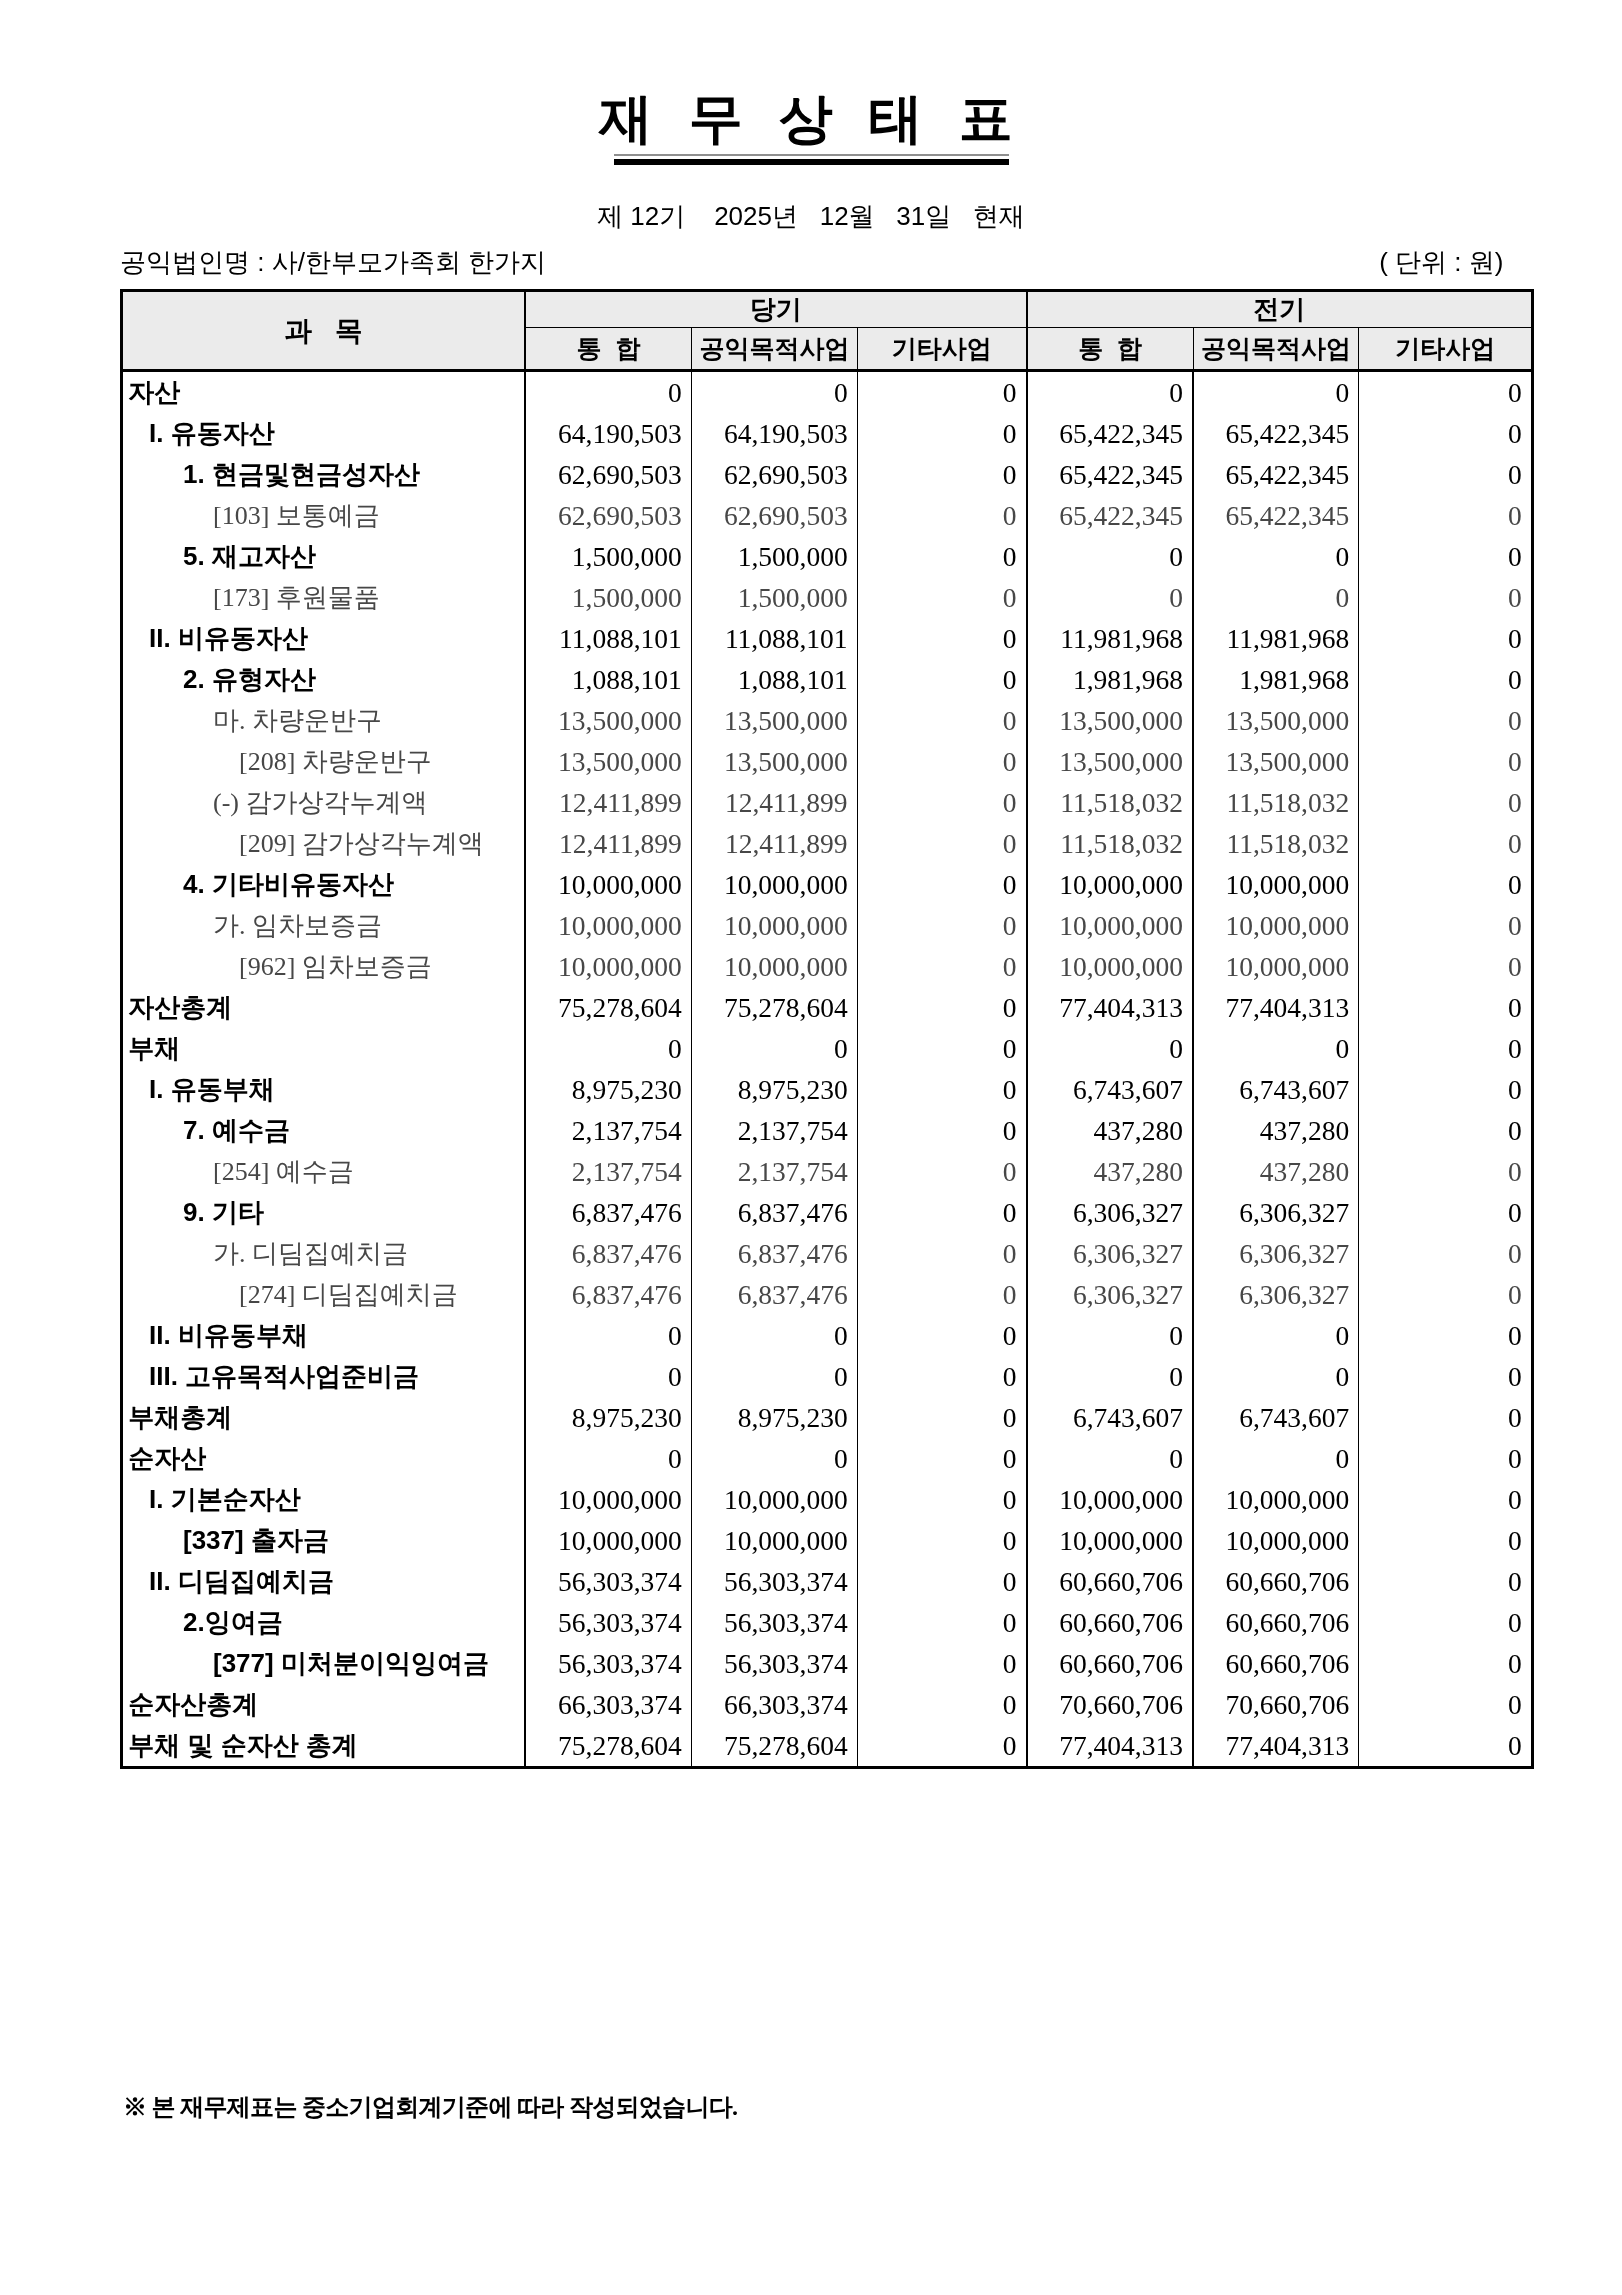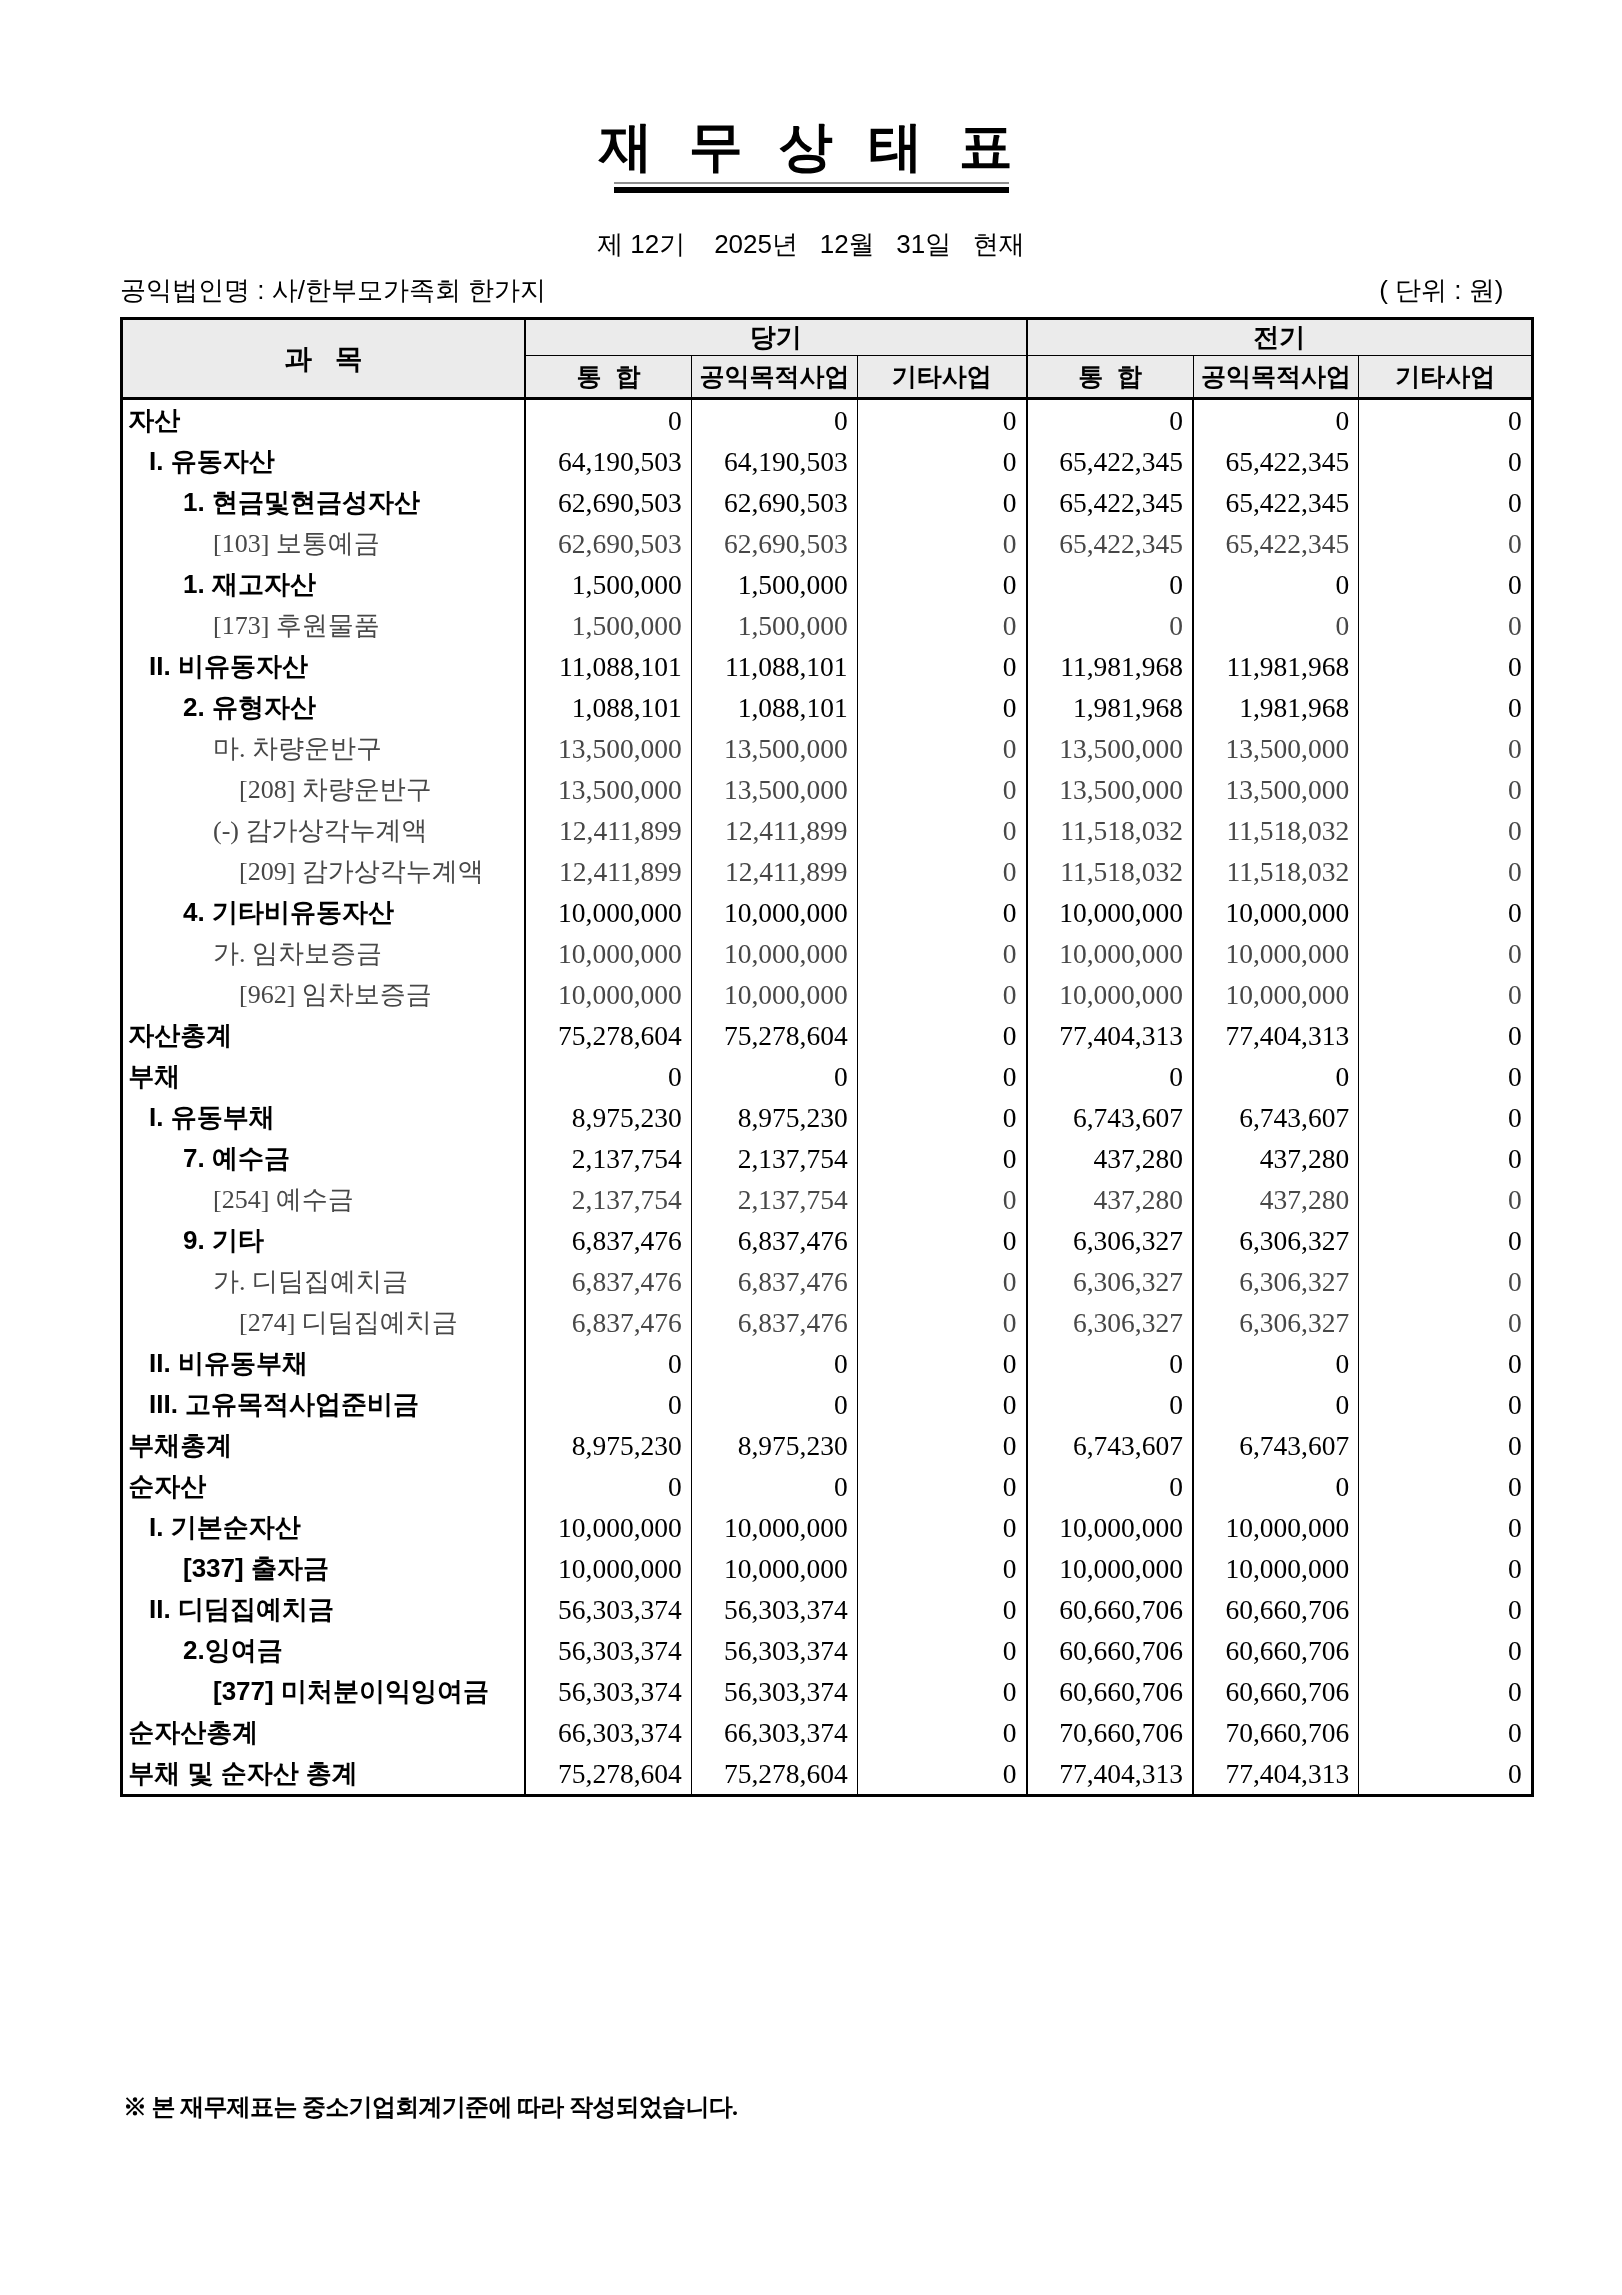--- a/index.html
+++ b/index.html
@@ -4,21 +4,21 @@
 <style>
   html,body{margin:0;padding:0;}
   body{
     width:1622px;height:2295px;position:relative;
     background:#ffffff;color:#000;
     font-family:"Liberation Sans","DejaVu Sans",sans-serif;
     overflow:hidden;
   }
   
   .title{
-    padding-top:114px;text-align:center;
+    padding-top:86px;text-align:center;
     font-size:54px;font-weight:bold;letter-spacing:10.5px;line-height:65px;
     white-space:pre;
   }
   .title-underline{width:395px;margin:2.6px auto 0;}
   .title-underline .thin{height:2px;background:#8f8f8f;}
   .title-underline .thick{height:5.9px;background:#000;margin-top:3.9px;}
   .periods{margin-top:34px;text-align:center;font-size:26px;line-height:35px;}
   .periods div{white-space:pre;}
   
   .entity-row{
@@ -142,21 +142,21 @@
       <tr class="row-detail">
         <td class="c-label ind3">[103] 보통예금</td>
         <td class="num c-v0">62,690,503</td>
         <td class="num c-v1">62,690,503</td>
         <td class="num c-v2 c-v3">0</td>
         <td class="num c-v3 c-v3x">65,422,345</td>
         <td class="num c-v4">65,422,345</td>
         <td class="num c-v5">0</td>
       </tr>
       <tr class="row-main">
-        <td class="c-label ind2">1. 재고자산</td>
+        <td class="c-label ind2">5. 재고자산</td>
         <td class="num c-v0">1,500,000</td>
         <td class="num c-v1">1,500,000</td>
         <td class="num c-v2 c-v3">0</td>
         <td class="num c-v3 c-v3x">0</td>
         <td class="num c-v4">0</td>
         <td class="num c-v5">0</td>
       </tr>
       <tr class="row-detail">
         <td class="c-label ind3">[173] 후원물품</td>
         <td class="num c-v0">1,500,000</td>

